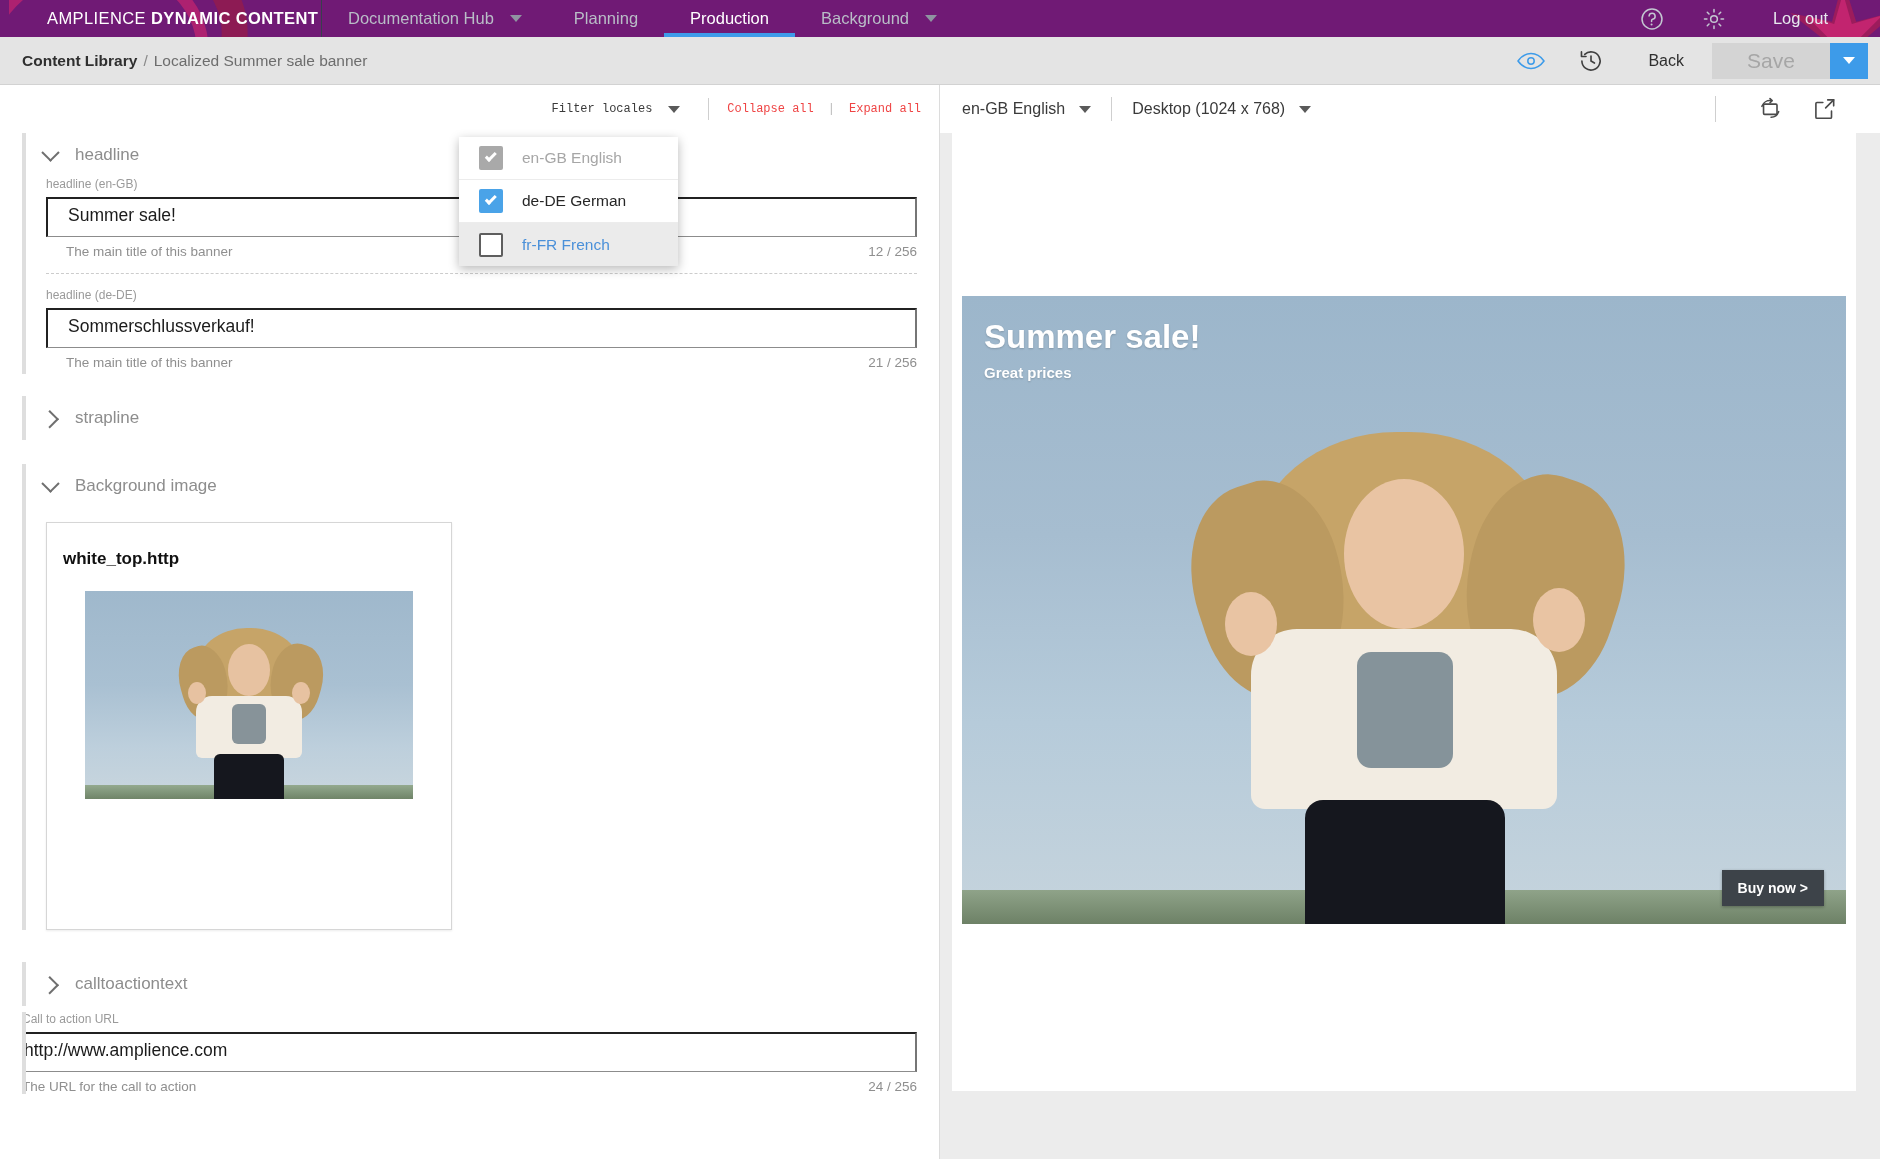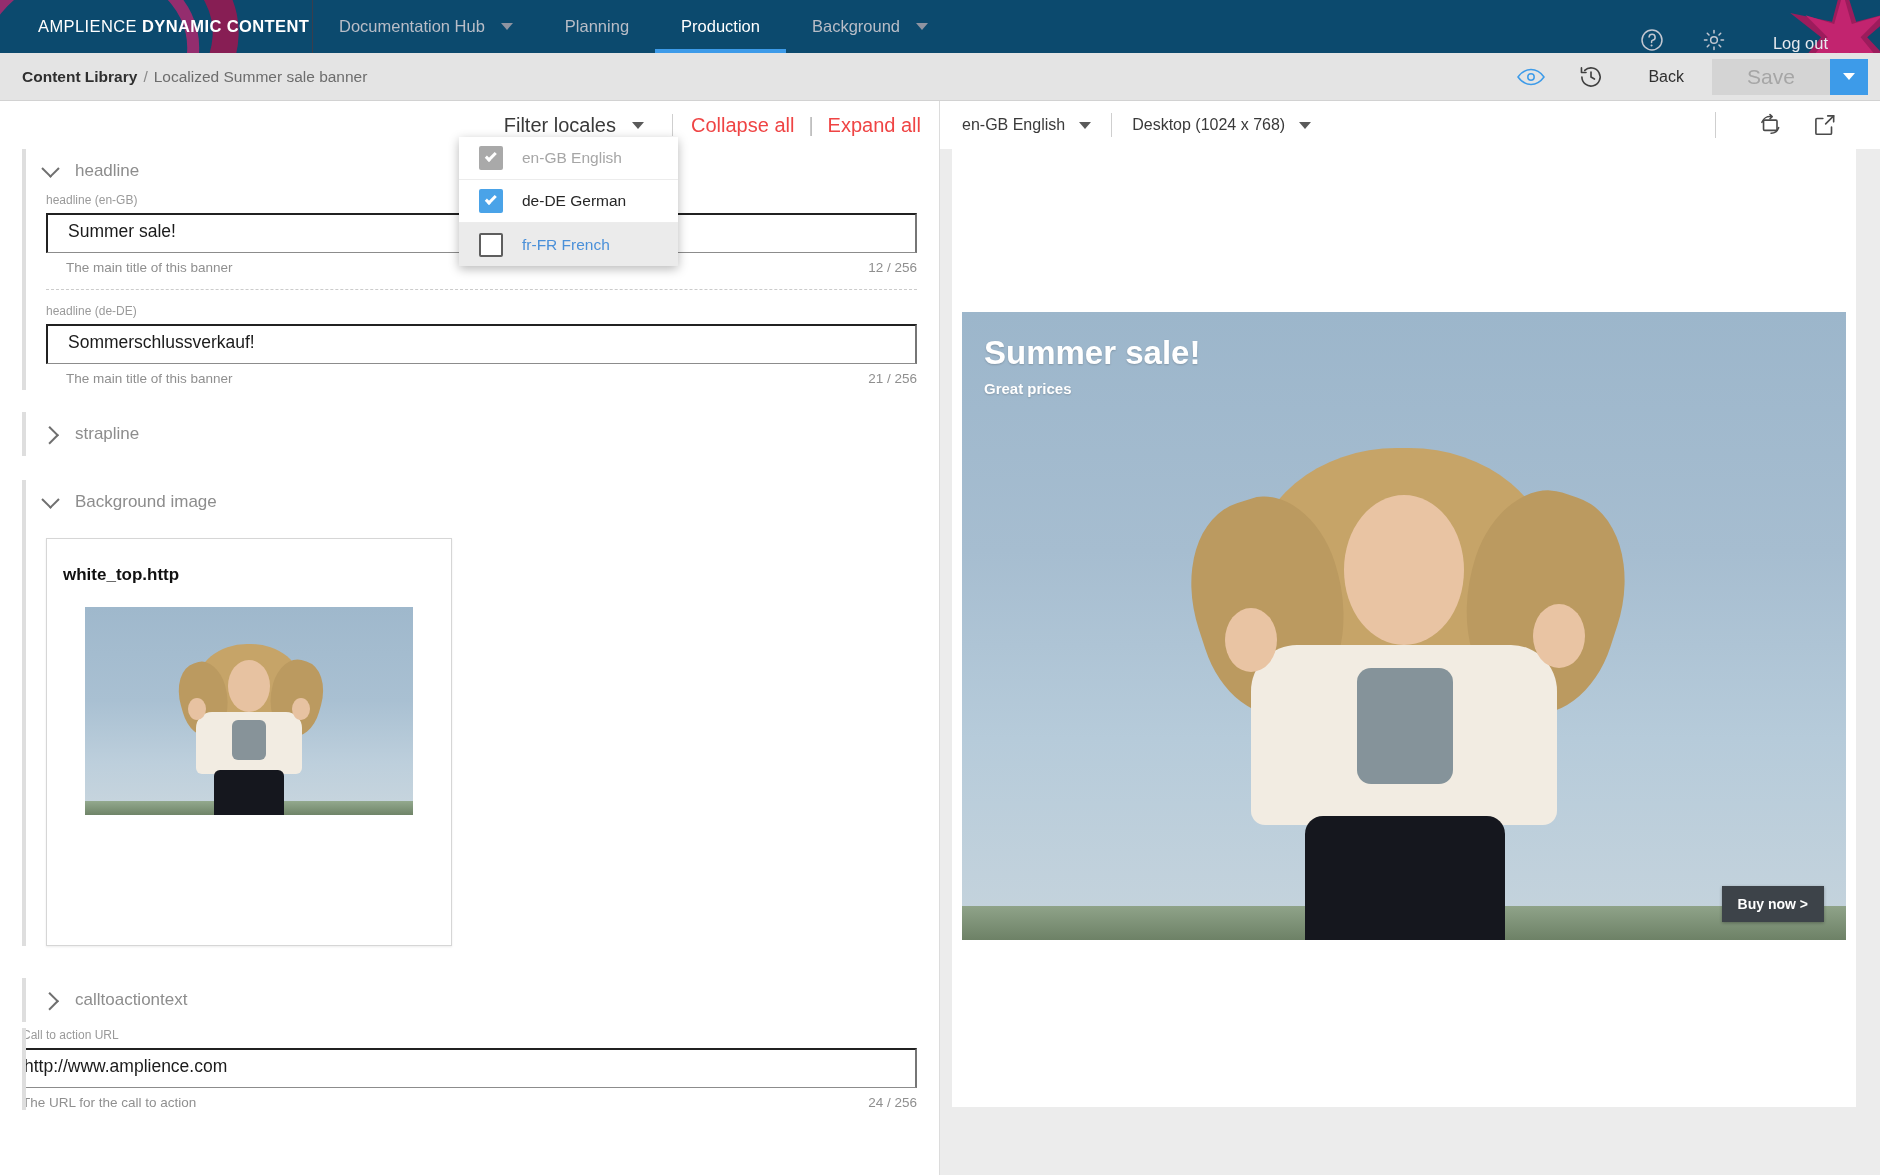--- a/index.html
+++ b/index.html
@@ -6,25 +6,26 @@
   html, body {
     width: 1880px; height: 1175px;
     font-family: "Liberation Sans", sans-serif;
     background: #ffffff;
     overflow: hidden;
   }
 
   
   .topbar {
     position: relative;
-    height: 53px;
-    background: #0c4a6e;
+    height: 37px;
+    background: #701a75;
     display: flex;
     align-items: stretch;
     overflow: hidden;
+    padding-left: 9px;
   }
   .brand-wrap {
     position: relative;
     width: 313px;
     display: flex;
     align-items: center;
     padding-left: 38px;
     border-right: 1px solid #393e4d;
     overflow: hidden;
   }
@@ -73,21 +74,21 @@
   .nav-caret {
     display: inline-block;
     margin-left: 16px;
     width: 0; height: 0;
     border-left: 6px solid transparent;
     border-right: 6px solid transparent;
     border-top: 7px solid #8f94a1;
   }
   .topbar-right {
     margin-left: auto;
-    display: flex; align-items: flex-end;
+    display: flex; align-items: center;
     padding-right: 52px;
     gap: 36px;
     position: relative; z-index: 3;
   }
   .icon-btn {
     display: flex; align-items: center; justify-content: center;
     cursor: pointer;
   }
   .logout {
     color: #e7e9ee; font-size: 16.5px; cursor: pointer;
@@ -159,22 +160,23 @@
     position: relative;
   }
 
   
   .left-toolbar {
     height: 48px;
     display: flex; align-items: center;
     justify-content: flex-end;
     padding-right: 14px;
     background: #fff;
-    font-size: 20px;
+    font-size: 12px;
     color: #3a3a3a;
+    font-family: Liberation Mono, monospace;
   }
   .filter-locales { display:flex; align-items:center; cursor: pointer; padding: 0 14px; }
   .filter-caret {
     margin-left: 16px;
     width: 0; height: 0;
     border-left: 6px solid transparent;
     border-right: 6px solid transparent;
     border-top: 7px solid #5a5a5a;
   }
   .tb-div { width: 1px; height: 22px; background: #cfcfcf; margin: 0 14px; }

